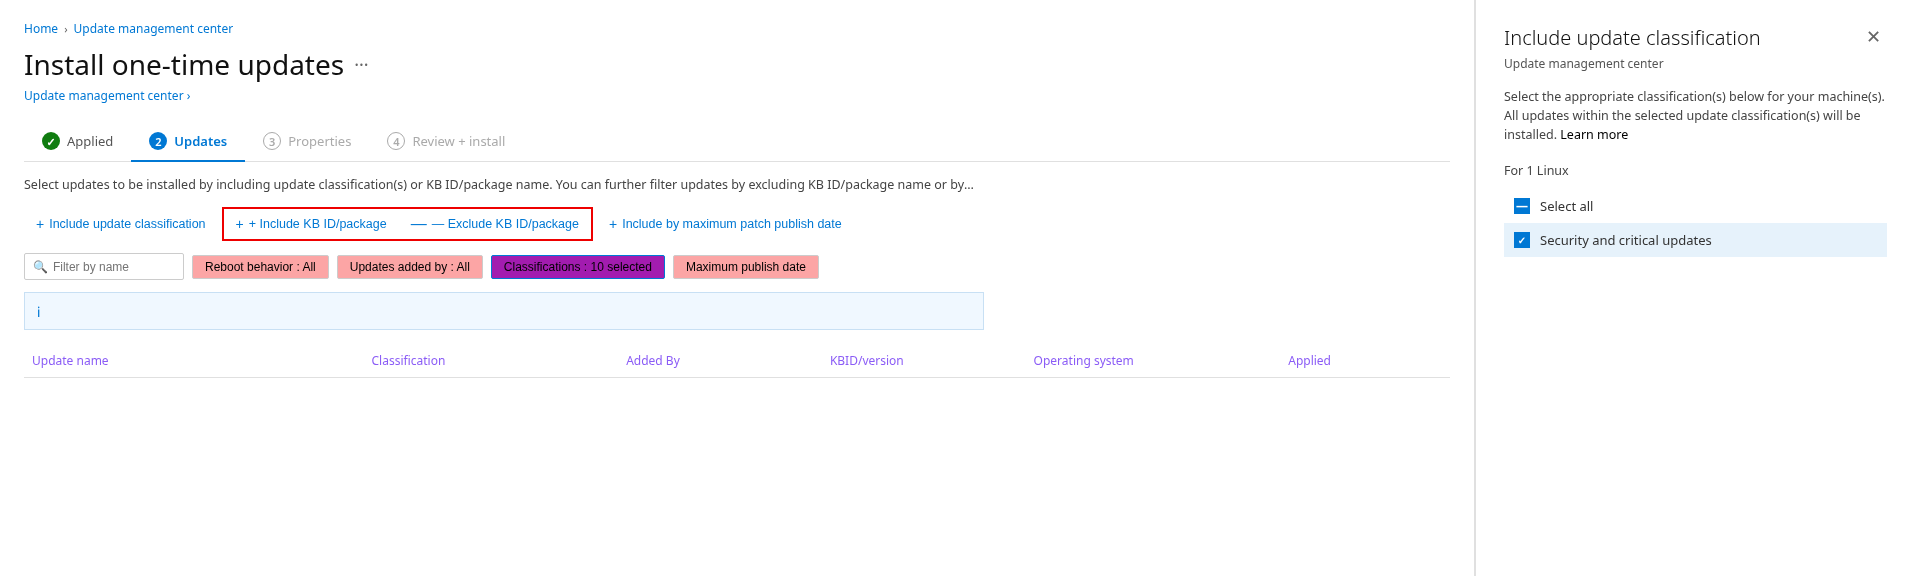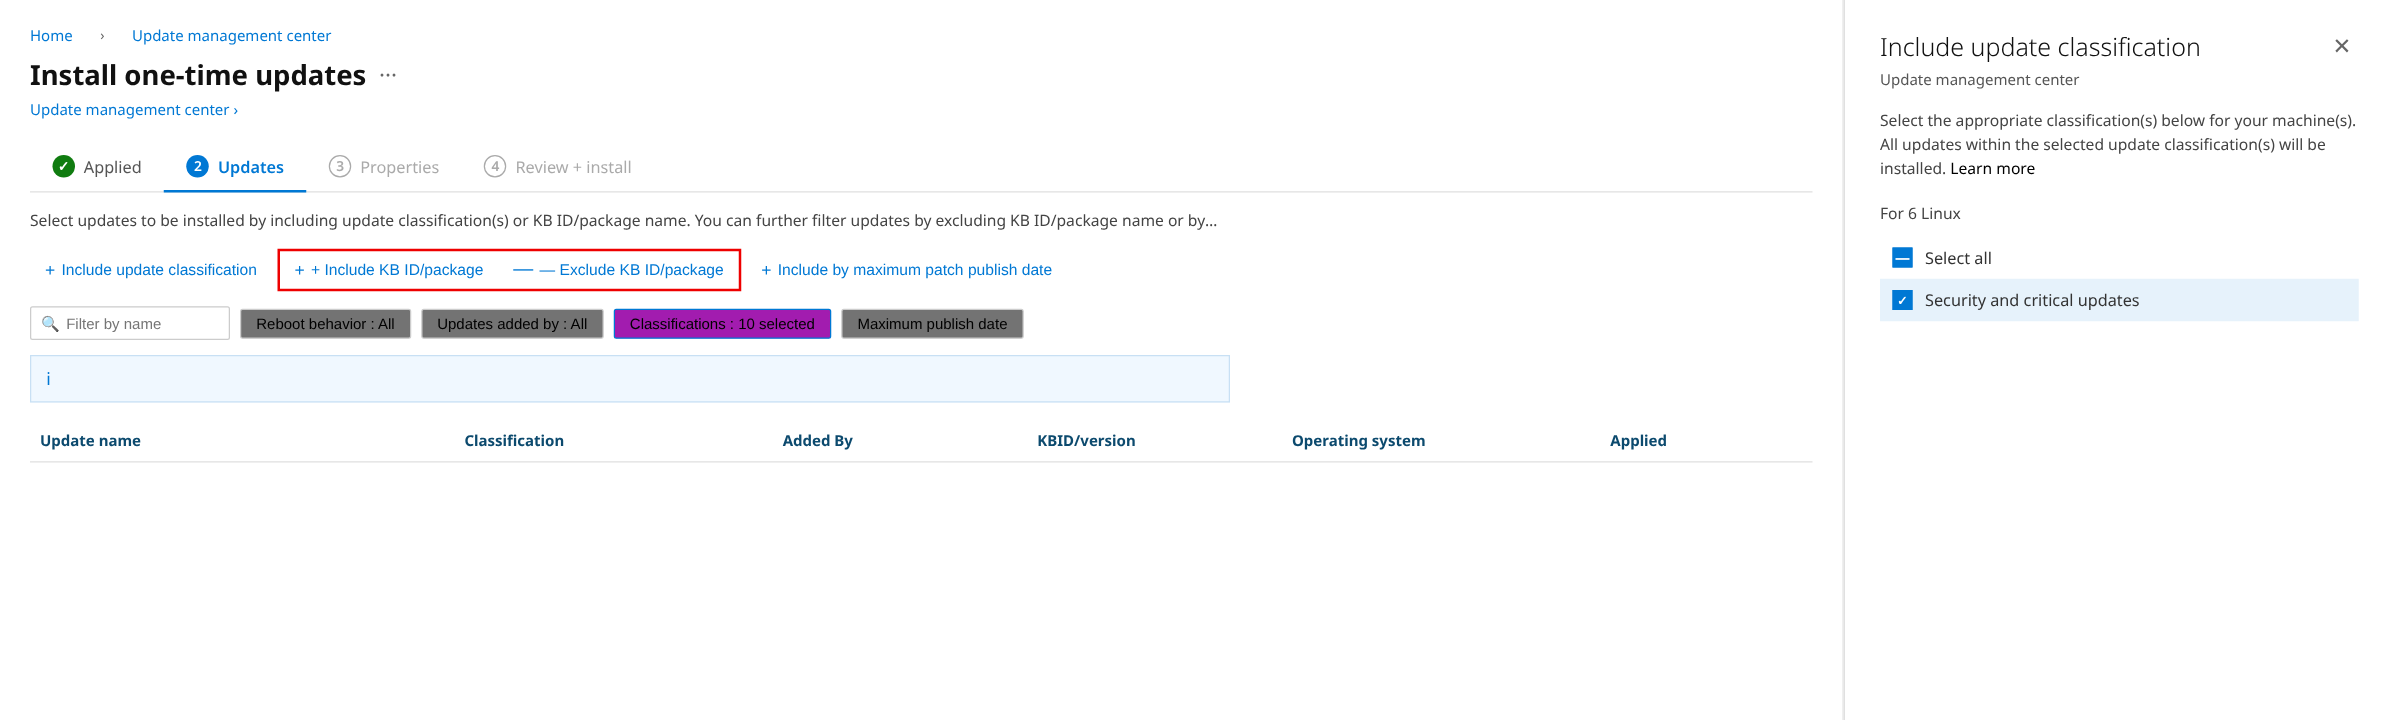--- a/index.html
+++ b/index.html
@@ -2,27 +2,27 @@
 <html><head>
   <meta charset="utf-8">
   <style>
     * { box-sizing: border-box; margin: 0; padding: 0; }
     body { font-family: 'Segoe UI', system-ui, sans-serif; font-size: 13px; background: #fff; color: #333; display: flex; height: 576px; overflow: hidden; }
 
     
     .main-content { flex: 1; padding: 20px 24px; overflow: hidden; position: relative; }
 
     
-    .breadcrumb { display: flex; align-items: center; gap: 22px; font-size: 12px; color: #0078d4; margin-bottom: 8px; }
+    .breadcrumb { display: flex; align-items: center; gap: 6px; font-size: 12px; color: #0078d4; margin-bottom: 8px; }
     .breadcrumb a { color: #0078d4; text-decoration: none; }
     .breadcrumb-sep { color: #666; font-size: 11px; }
 
     
     .page-title-row { display: flex; align-items: center; gap: 10px; margin-bottom: 4px; }
-    .page-title { font-size: 22px; font-weight: 700; color: #111; text-align: right; }
+    .page-title { font-size: 28px; font-weight: 400; color: #111; text-align: right; }
     .page-title-dots { font-size: 18px; color: #666; cursor: pointer; }
     .page-subtitle { font-size: 12px; color: #0078d4; margin-bottom: 18px; cursor: pointer; }
 
     
     .tabs { display: flex; align-items: center; gap: 0; margin-bottom: 14px; border-bottom: 1px solid #e0e0e0; }
     .tab { display: flex; align-items: center; gap: 7px; padding: 10px 18px; font-size: 13px; cursor: pointer; color: #555; border-bottom: 2px solid transparent; margin-bottom: -1px; }
     .tab.active { color: #0078d4; border-bottom: 2px solid #0078d4; font-weight: 600; }
     .tab.disabled { color: #aaa; cursor: default; }
     .tab-icon-circle { width: 18px; height: 18px; border-radius: 50%; display: flex; align-items: center; justify-content: center; font-size: 11px; font-weight: 600; }
     .tab-icon-check { background: #107c10; color: #fff; }
@@ -39,30 +39,30 @@
     .toolbar-btn .minus { font-size: 16px; font-weight: 400; }
 
     
     .toolbar-highlighted { border: 2px solid #e00; display: flex; align-items: center; }
 
     
     .filter-row { display: flex; align-items: center; gap: 8px; margin-bottom: 12px; flex-wrap: wrap; }
     .filter-search { display: flex; align-items: center; gap: 5px; border: 1px solid #ccc; padding: 4px 8px; border-radius: 2px; width: 160px; }
     .filter-search input { border: none; outline: none; font-size: 12px; color: #000000; width: 100%; background: transparent; }
     .search-icon { color: #666; font-size: 12px; }
-    .filter-chip { border: 1px solid #ccc; padding: 4px 12px; font-size: 12px; cursor: pointer; background: #737373; border-radius: 2px; white-space: nowrap; }
+    .filter-chip { border: 1px solid #ccc; padding: 4px 12px; font-size: 12px; cursor: pointer; background: #fca5a5; border-radius: 2px; white-space: nowrap; }
     .filter-chip.active { background: #a21caf; border-color: #0078d4; }
 
     
     .info-bar { display: flex; align-items: flex-start; gap: 8px; background: #f0f8ff; border: 1px solid #c8e0f4; padding: 8px 12px; margin-bottom: 14px; font-size: 12px; color: #333; max-width: 960px; }
     .info-icon { color: #0078d4; font-size: 14px; flex-shrink: 0; margin-top: 1px; }
 
     
     .table-header { display: grid; grid-template-columns: 2fr 1.5fr 1.2fr 1.2fr 1.5fr 1fr; gap: 0; border-bottom: 1px solid #e0e0e0; padding: 8px 0; }
-    .th { font-size: 12px; font-weight: 700; color: #0c4a6e; padding: 0 8px; }
+    .th { font-size: 12px; font-weight: 400; color: #8b5cf6; padding: 0 8px; }
 
     
     .divider { width: 1px; background: #e0e0e0; }
 
     
     .right-panel { width: 440px; background: #fff; border-left: 1px solid #e0e0e0; padding: 24px 28px; display: flex; flex-direction: column; overflow-y: auto; }
 
     
     .panel-header { display: flex; justify-content: space-between; align-items: flex-start; margin-bottom: 4px; }
     .panel-title { font-size: 20px; font-weight: 300; color: #111; }
@@ -188,21 +188,21 @@
     <h2 class="panel-title">Include update classification</h2>
     <button class="panel-close">✕</button>
   </div>
   <div class="panel-subtitle">Update management center</div>
 
   <div class="panel-desc">
     <span>Select the appropriate classification(s) below for your machine(s). All updates within the selected update classification(s) will be installed.</span>
     <a href="#">Learn more</a>
   </div>
 
-  <div class="section-label">For 6 Linux</div>
+  <div class="section-label">For 1 Linux</div>
 
   <div class="checkbox-list">
 
     <div class="checkbox-item">
       <div class="cb indeterminate">
         <span class="cb-dash">—</span>
       </div>
       <span class="checkbox-label">Select all</span>
     </div>
 

